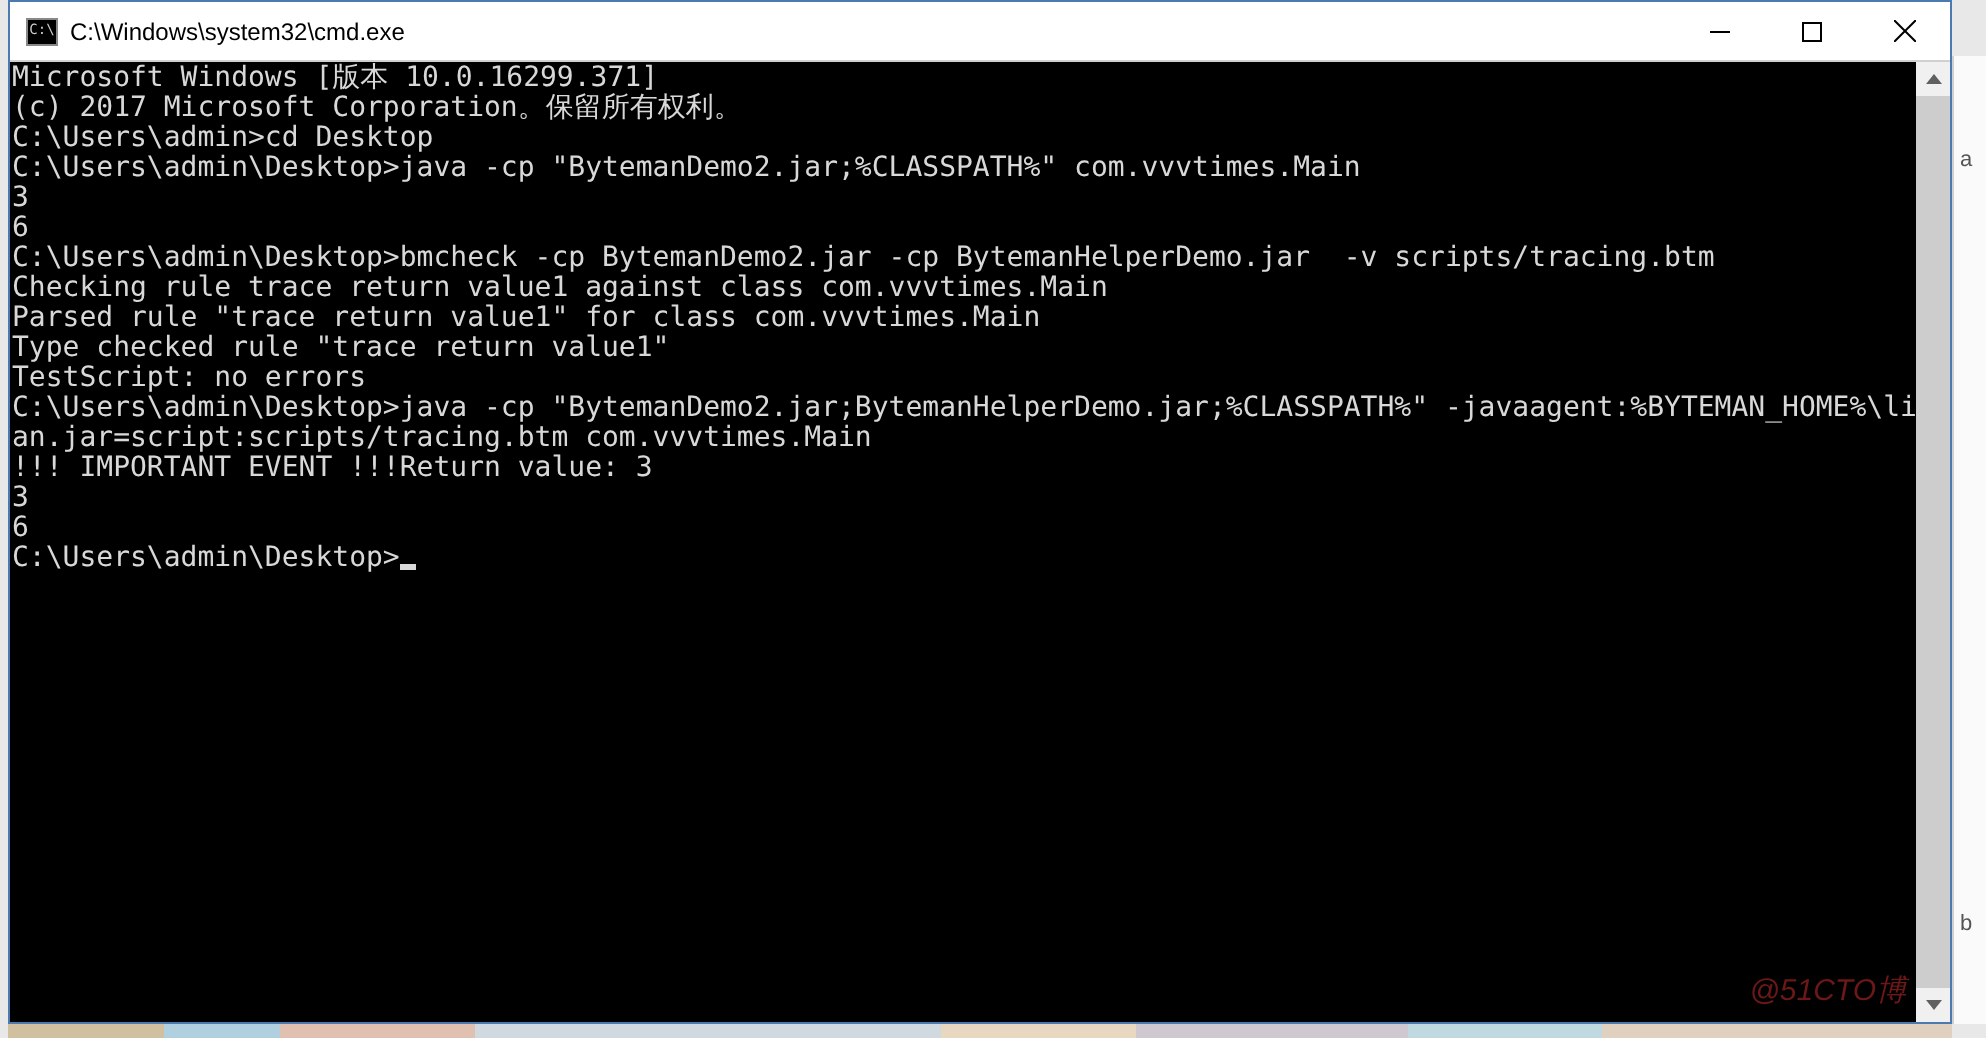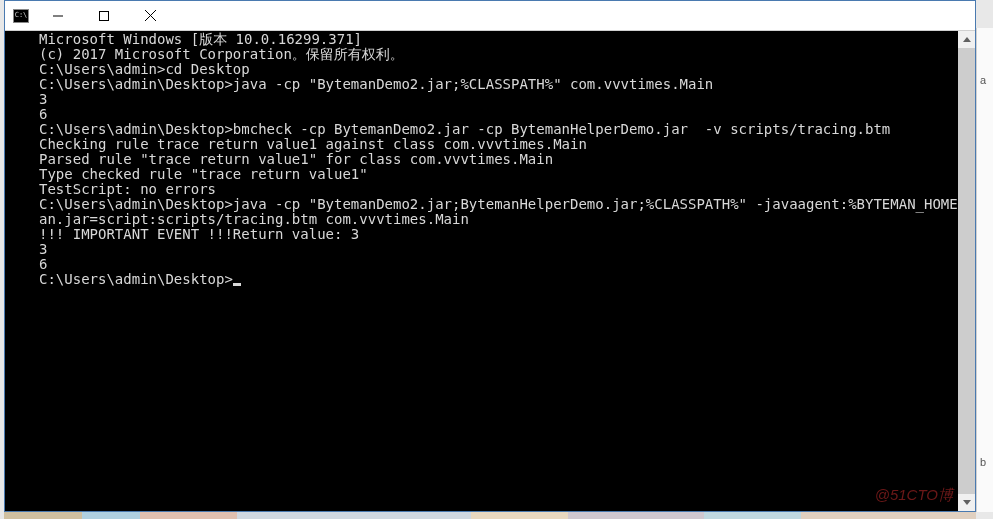--- a/index.html
+++ b/index.html
@@ -65,21 +65,20 @@
     justify-content: center;
     color: #000;
   }
   .win-btn svg { width: 10px; height: 10px; }
   .win-btn.close svg { width: 11px; height: 11px; }
   .terminal-wrap {
     flex: 1;
     display: flex;
     background: #000;
     overflow: hidden;
-    padding-left: 33px;
   }
   .terminal {
     flex: 1;
     background: #000;
     color: #d8d8d8;
     font-family: "NSimSun", "SimSun", "Consolas", monospace;
     font-size: 14px;
     line-height: 15px;
     white-space: pre;
     padding: 1px 0 0 1px;
@@ -161,20 +160,21 @@
 </div>
 
 <div class="bg-strip"></div>
 
 <div class="window">
 
   <div class="titlebar">
     <div class="titlebar-icon">
       <span class="titlebar-icon-inner">C:\</span>
     </div>
+    <div class="titlebar-text">C:\Windows\system32\cmd.exe</div>
     <div class="win-controls">
       <div class="win-btn">
         <svg viewBox="0 0 10 10">
             <line x1="0" y1="5" x2="10" y2="5" stroke="#000" stroke-width="1"></line>
           </svg>
       </div>
       <div class="win-btn">
         <svg viewBox="0 0 10 10">
             <rect x="0.5" y="0.5" width="9" height="9" fill="none" stroke="#000" stroke-width="1"></rect>
           </svg>

